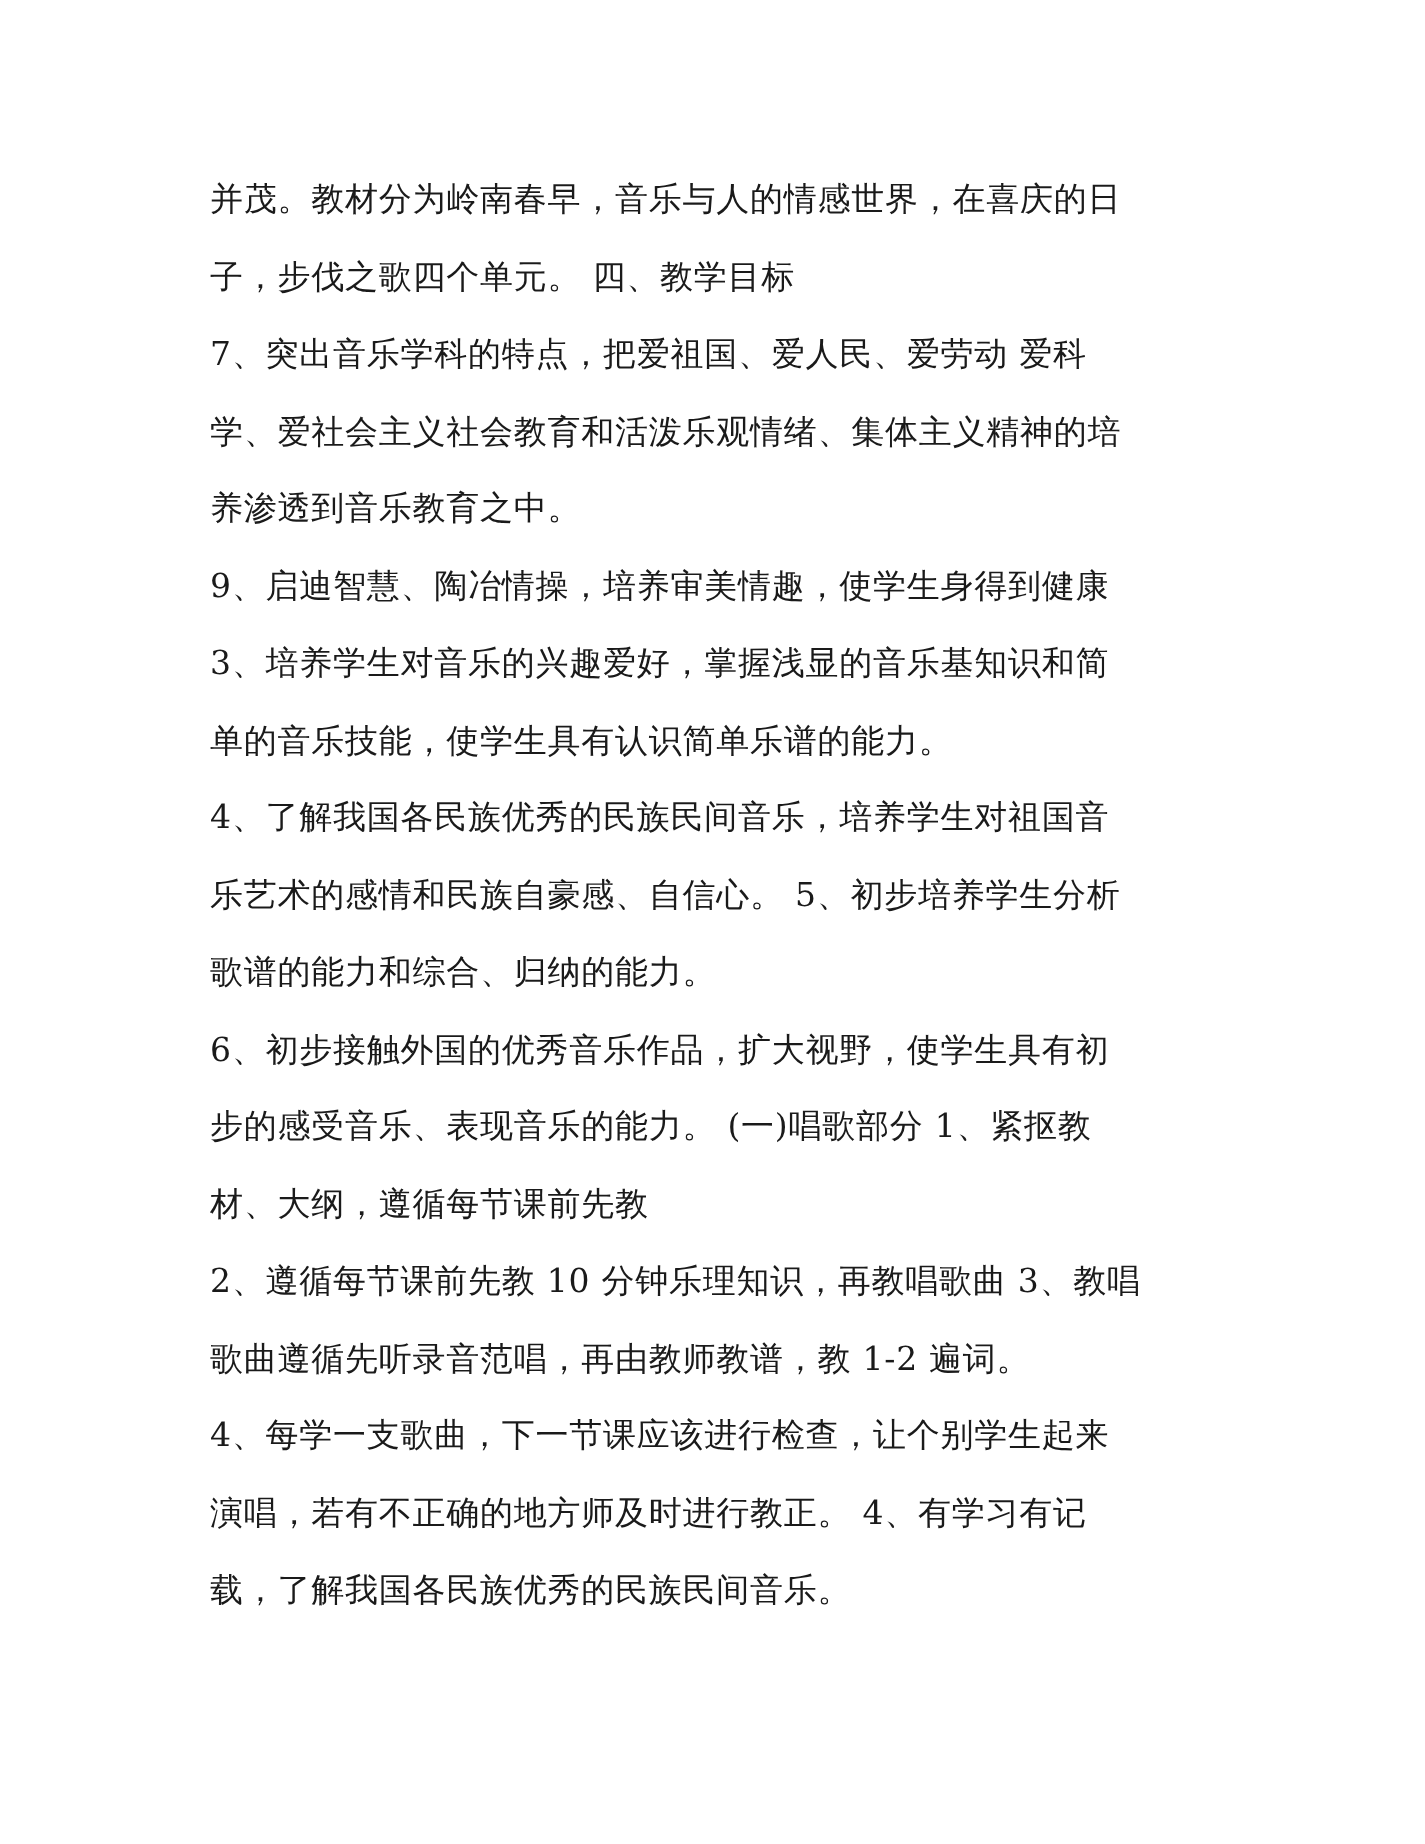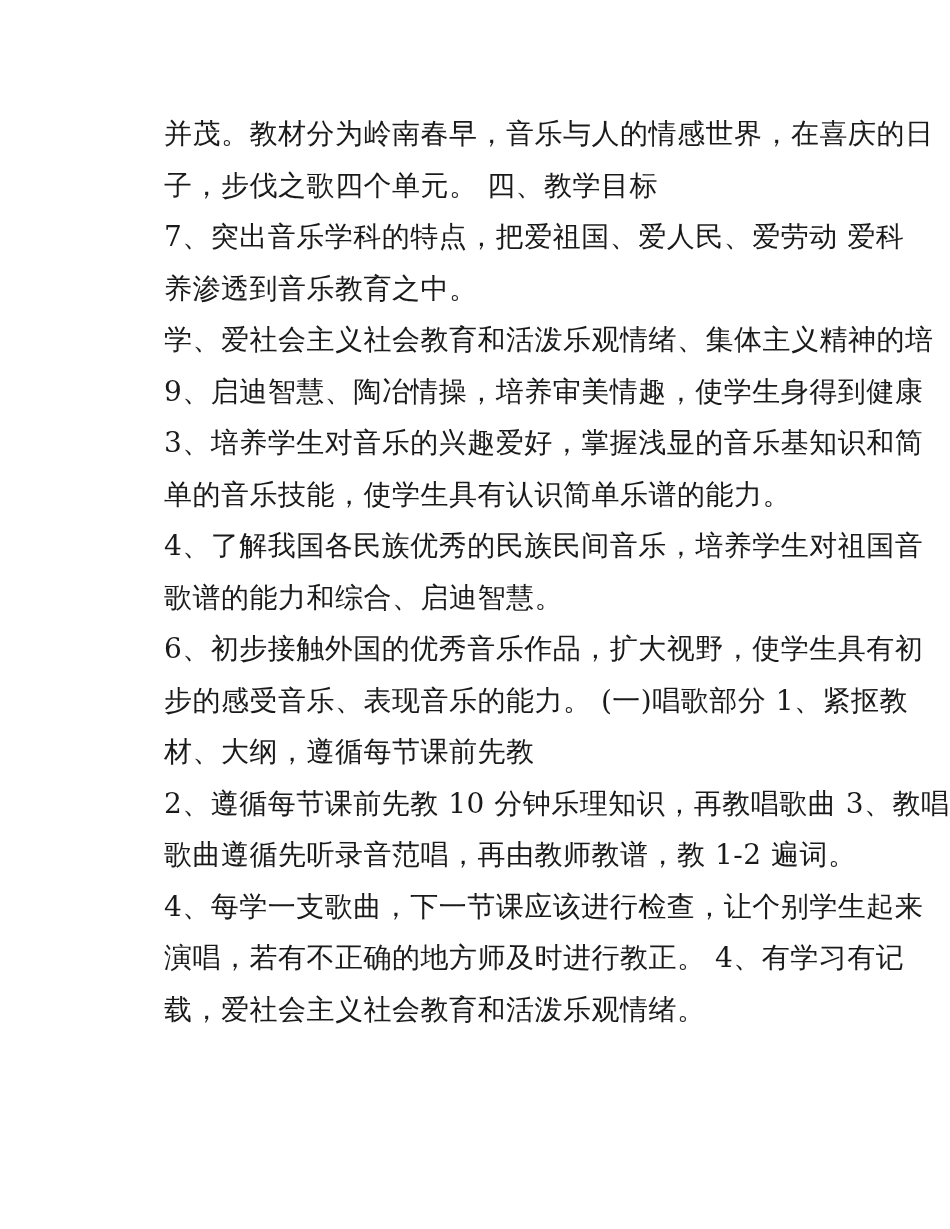--- a/index.html
+++ b/index.html
@@ -20,48 +20,48 @@
       width: 950px;
       height: 1229px;
       background: #ffffff;
     }
     .text-block {
       position: absolute;
       left: 140px;
       top: 108px;
       width: 680px;
       font-family: "DejaVu Serif", "Liberation Serif", serif;
-      font-size: 28px;
+      font-size: 22px;
       color: #1a1a1a;
-      margin-left: 24px;
     }
     .line {
       height: 51.5px;
       line-height: 51.5px;
       white-space: nowrap;
       letter-spacing: 0.5px;
     }
   </style>
 </head>
 <body>
 
 <div class="page">
   <div class="text-block">
     <div class="line">并茂。教材分为岭南春早，音乐与人的情感世界，在喜庆的日</div>
     <div class="line">子，步伐之歌四个单元。 四、教学目标</div>
     <div class="line">7、突出音乐学科的特点，把爱祖国、爱人民、爱劳动 爱科</div>
+    <div class="line">学、爱社会主义社会教育和活泼乐观情绪、集体主义精神的培</div>
     <div class="line">养渗透到音乐教育之中。</div>
-    <div class="line">学、爱社会主义社会教育和活泼乐观情绪、集体主义精神的培</div>
     <div class="line">9、启迪智慧、陶冶情操，培养审美情趣，使学生身得到健康</div>
     <div class="line">3、培养学生对音乐的兴趣爱好，掌握浅显的音乐基知识和简</div>
     <div class="line">单的音乐技能，使学生具有认识简单乐谱的能力。</div>
     <div class="line">4、了解我国各民族优秀的民族民间音乐，培养学生对祖国音</div>
-    <div class="line">歌谱的能力和综合、启迪智慧。</div>
+    <div class="line">乐艺术的感情和民族自豪感、自信心。 5、初步培养学生分析</div>
+    <div class="line">歌谱的能力和综合、归纳的能力。</div>
     <div class="line">6、初步接触外国的优秀音乐作品，扩大视野，使学生具有初</div>
     <div class="line">步的感受音乐、表现音乐的能力。 (一)唱歌部分 1、紧抠教</div>
     <div class="line">材、大纲，遵循每节课前先教</div>
     <div class="line">2、遵循每节课前先教 10 分钟乐理知识，再教唱歌曲 3、教唱</div>
     <div class="line">歌曲遵循先听录音范唱，再由教师教谱，教 1-2 遍词。</div>
     <div class="line">4、每学一支歌曲，下一节课应该进行检查，让个别学生起来</div>
     <div class="line">演唱，若有不正确的地方师及时进行教正。 4、有学习有记</div>
-    <div class="line">载，爱社会主义社会教育和活泼乐观情绪。</div>
+    <div class="line">载，了解我国各民族优秀的民族民间音乐。</div>
   </div>
 </div>
 
 </body></html>

